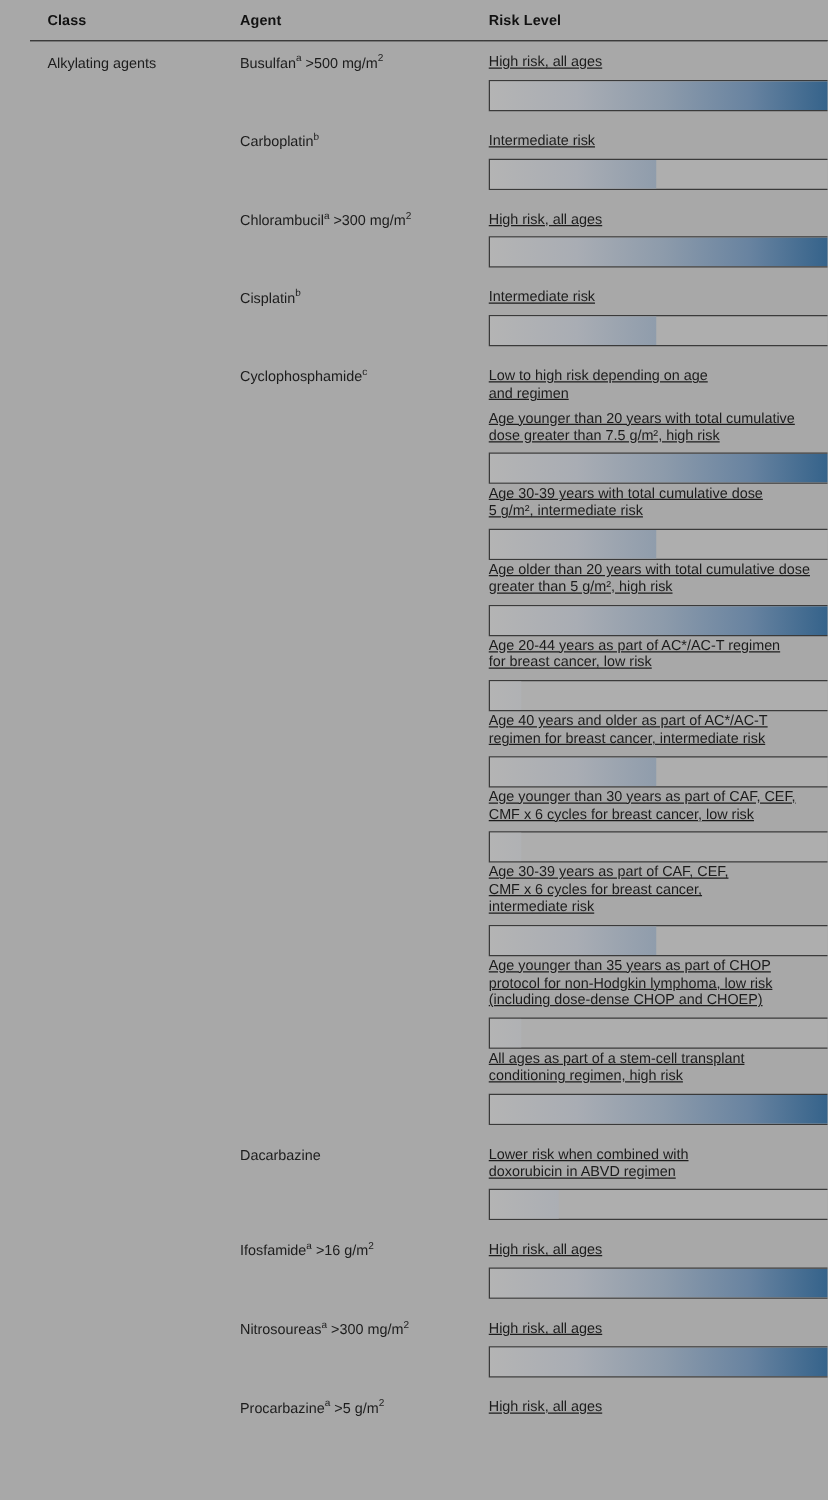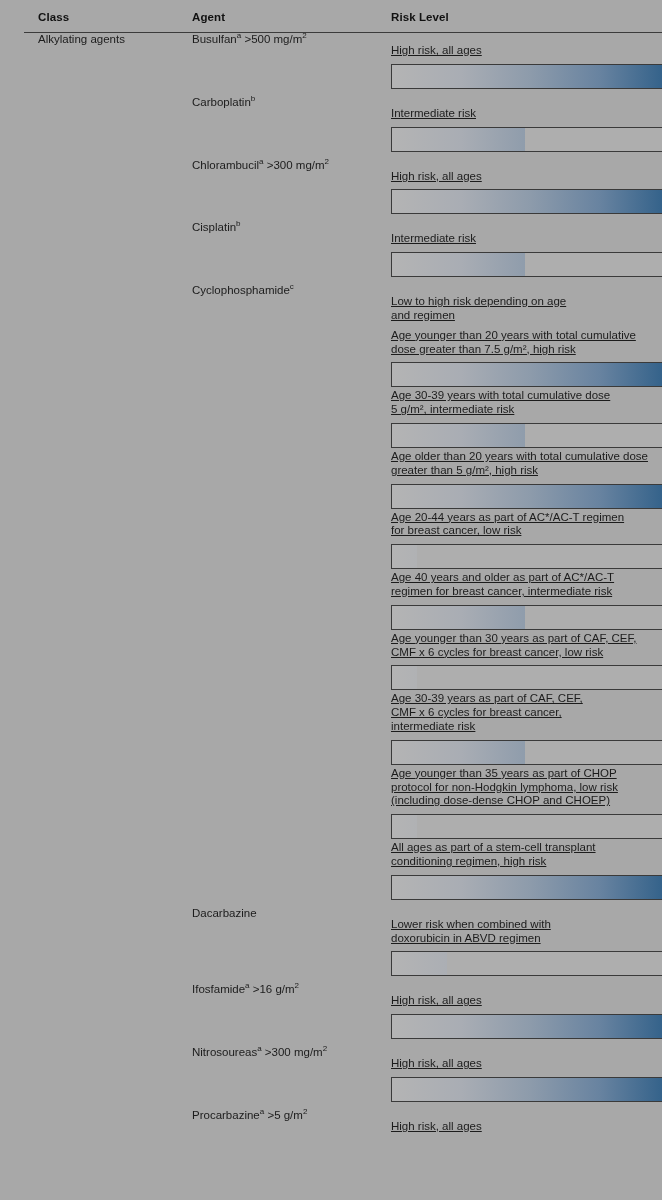--- a/index.html
+++ b/index.html
@@ -67,23 +67,25 @@
 
   tbody td {
     vertical-align: top;
     font-size: 11.5px;
     line-height: 13.6px;
     padding: 0;
   }
 
   td.c-class {
     padding-left: 14px;
+    padding-top: 12px;
   }
   td.c-agent {
     padding-left: 4px;
+    padding-top: 12px;
   }
   td.c-risk {
     padding-left: 4px;
     padding-top: 11px;
     padding-bottom: 7px;
     text-decoration: underline;
   }
 
   .agent-name sup,
   .unit sup {

